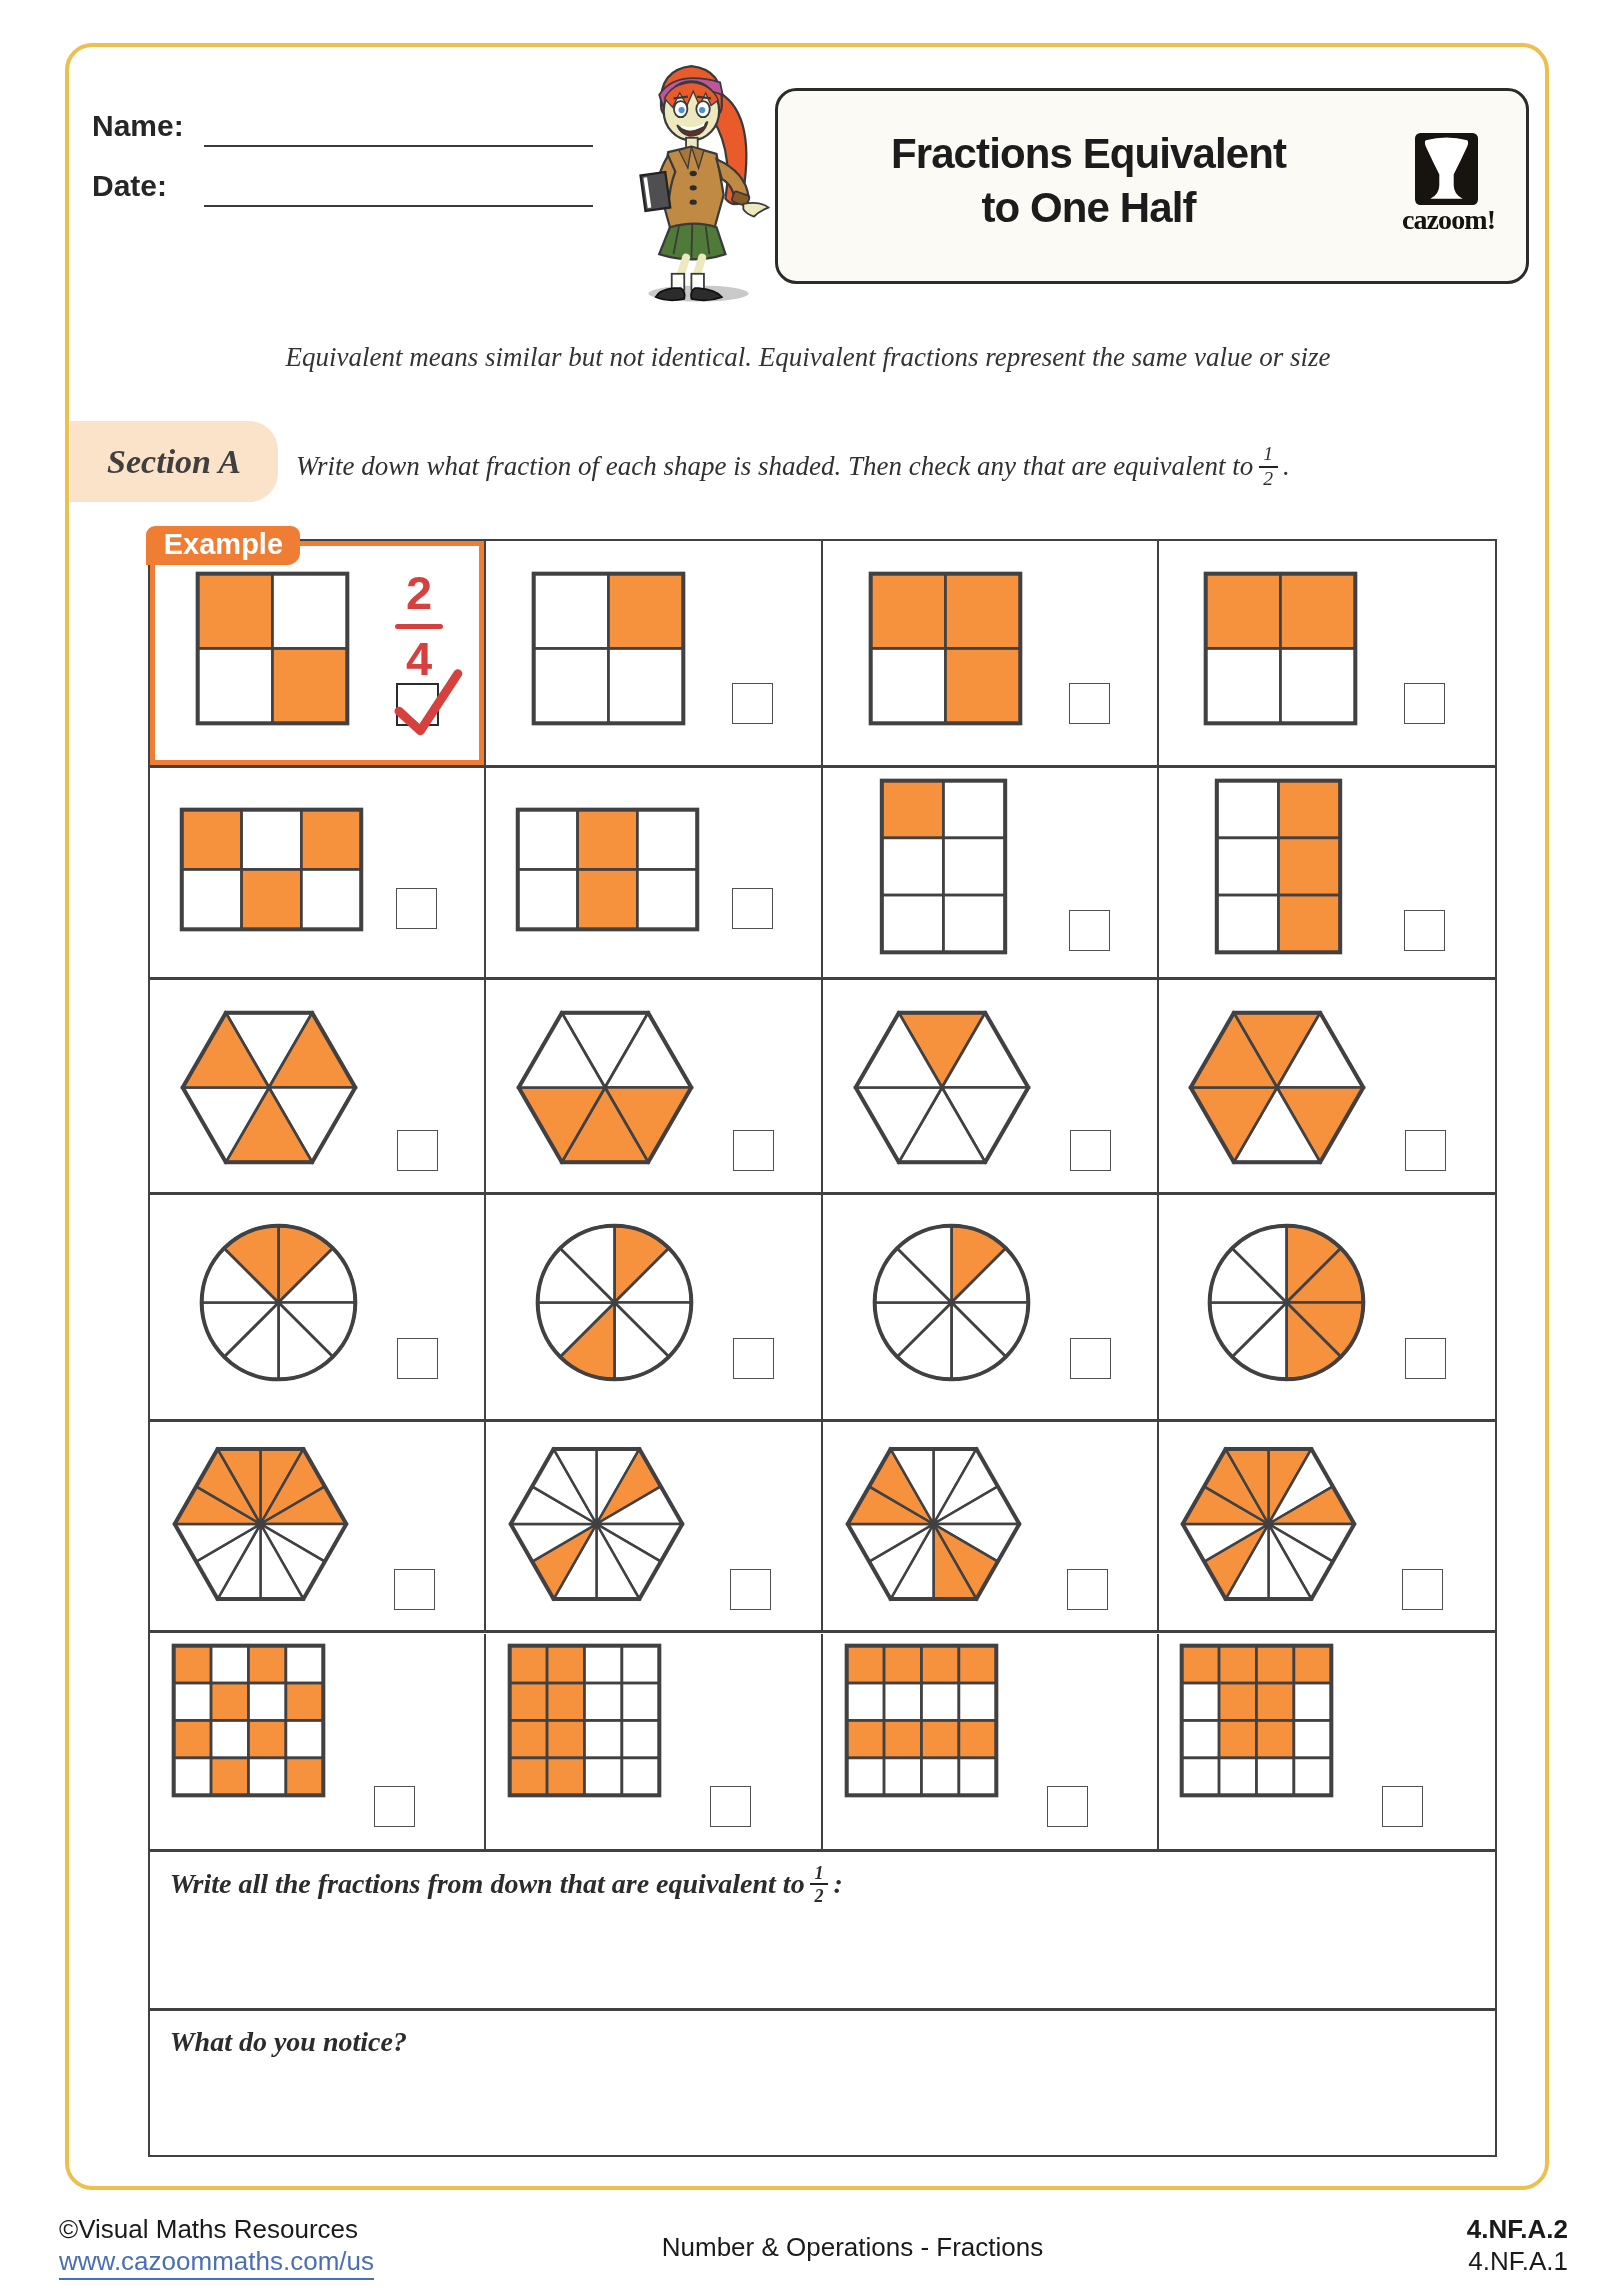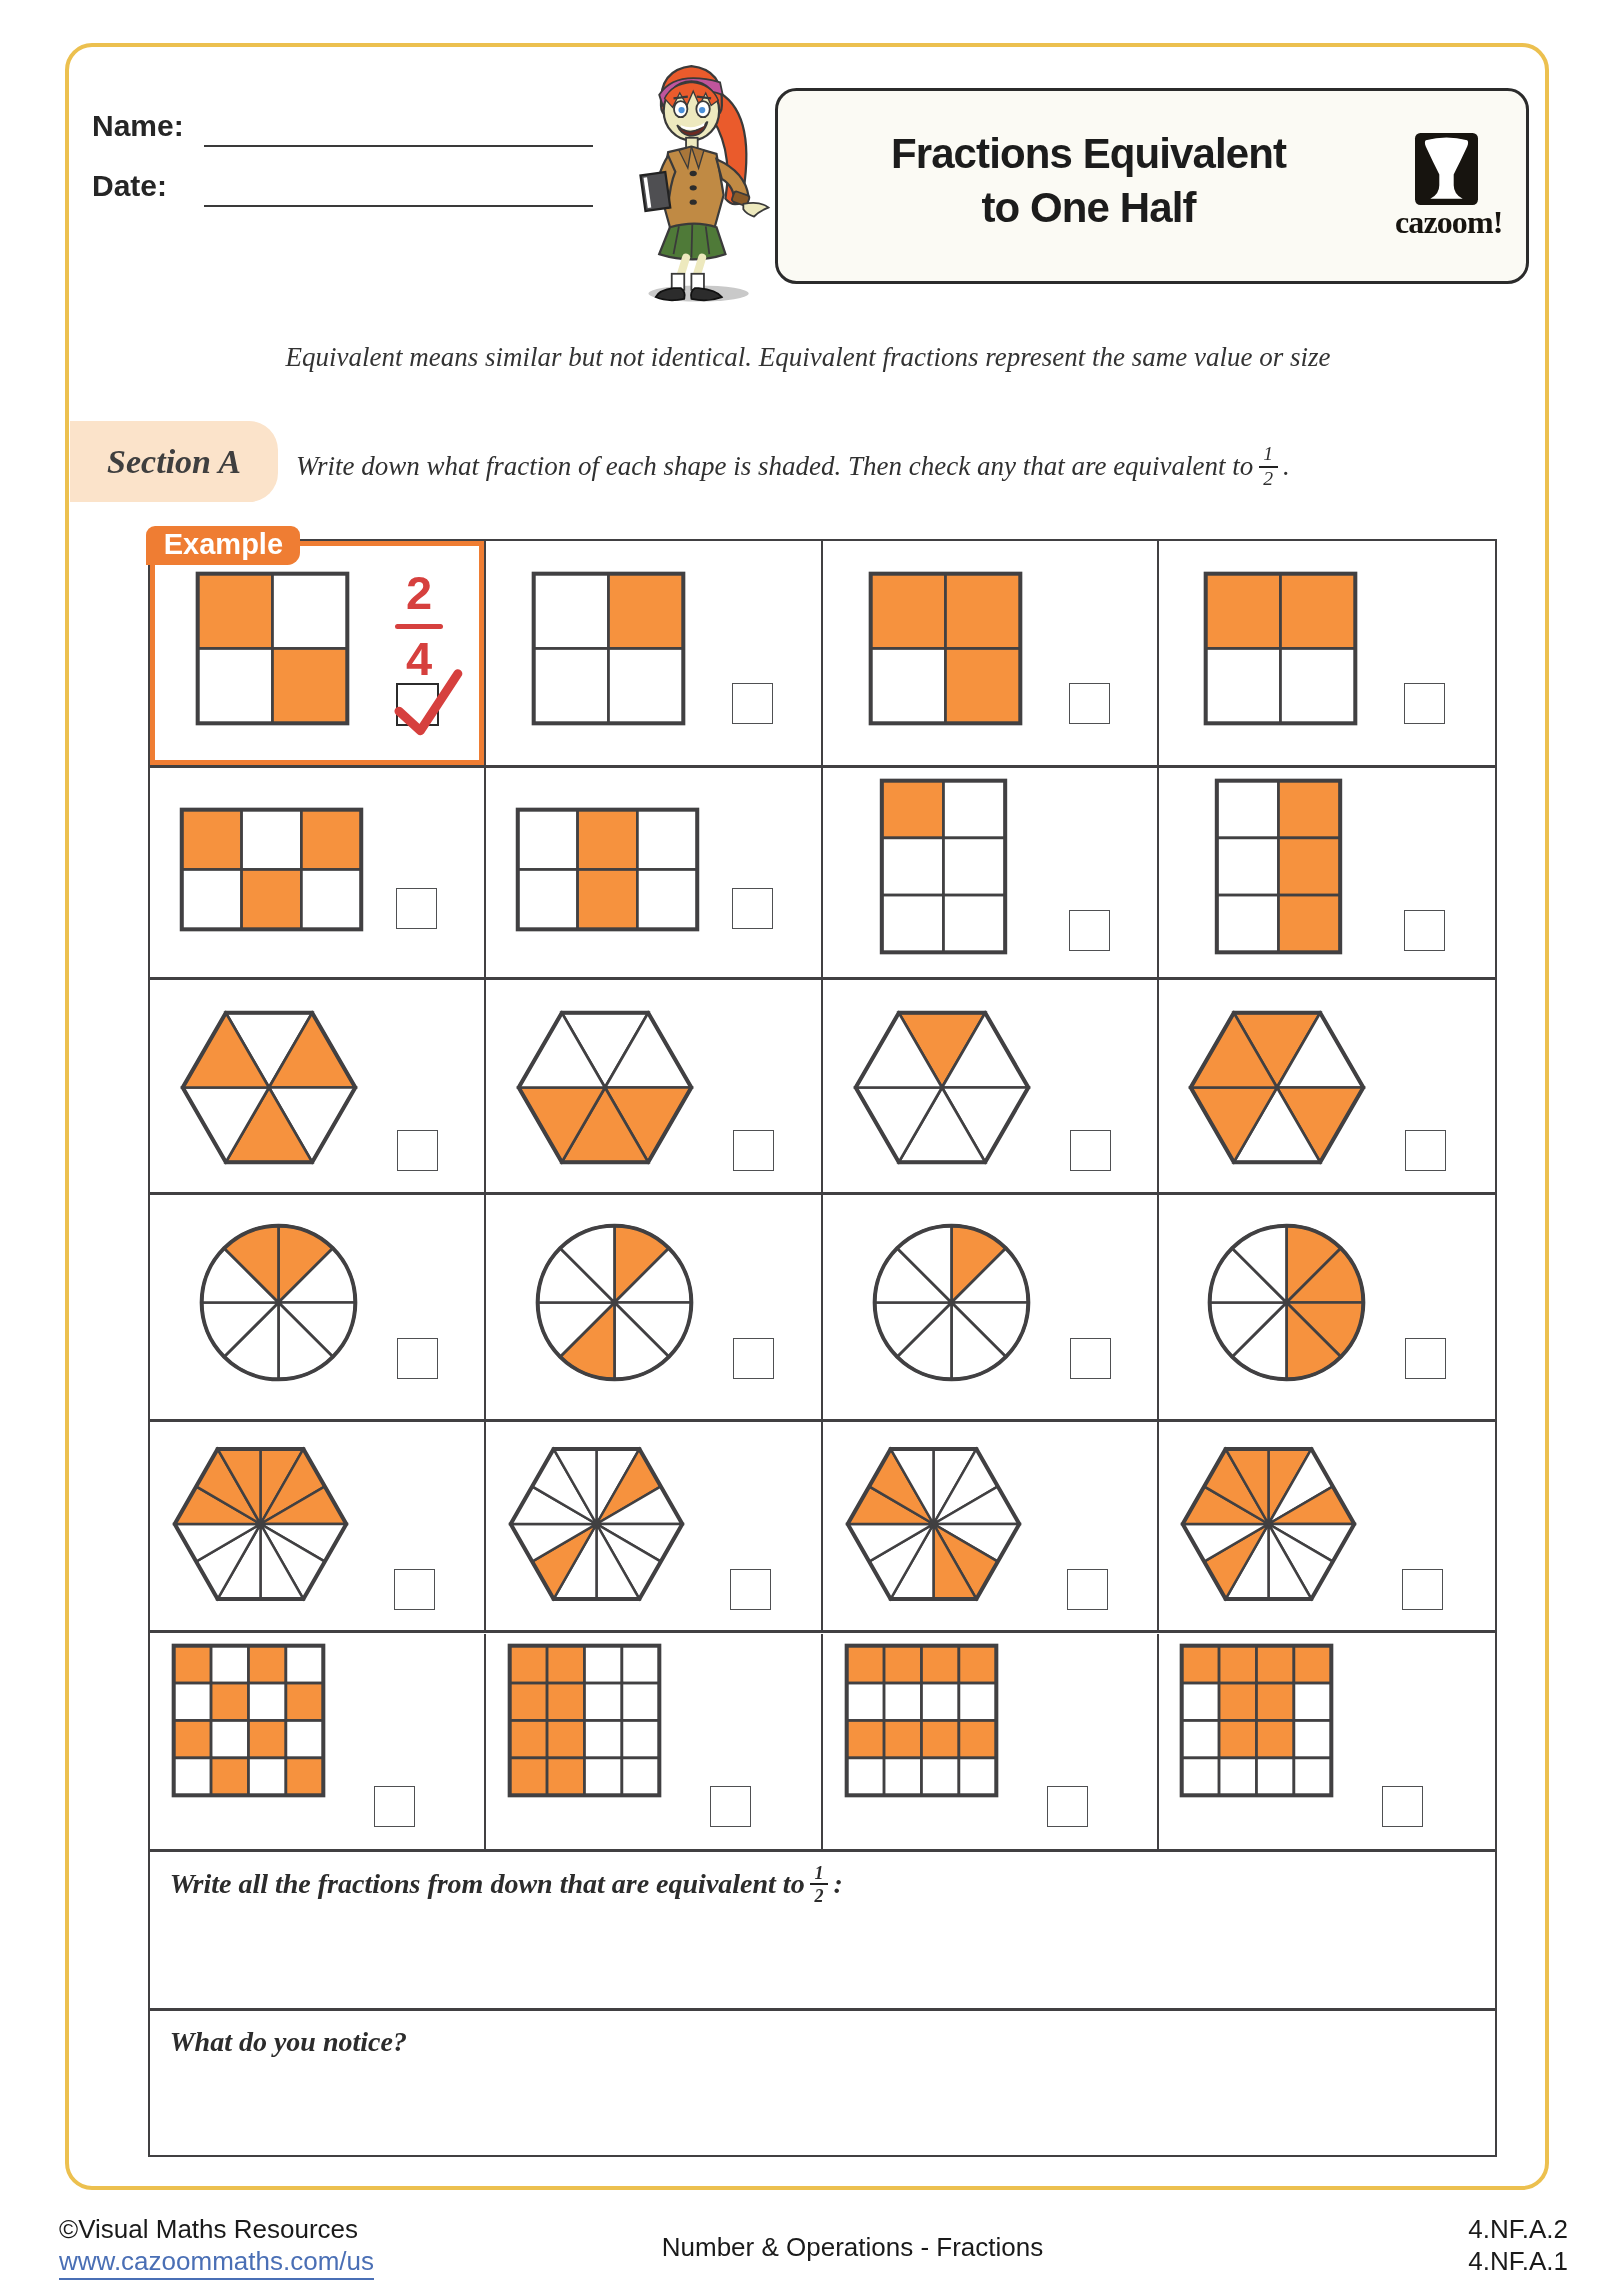--- a/index.html
+++ b/index.html
@@ -6,21 +6,21 @@
   .sheet{position:relative;width:1616px;height:2293px;background:#ffffff;overflow:hidden;
          font-family:"Liberation Sans",sans-serif;}
   .abs{position:absolute;}
   .frame{left:65px;top:43px;width:1476px;height:2139px;border:4.5px solid #ECC04F;border-radius:27px;}
   
   .fieldlabel{font-size:30px;font-weight:bold;color:#262626;white-space:nowrap;}
   .writeline{height:0;border-bottom:2.7px solid #3a3a3a;}
   .titlebox{left:775px;top:88px;width:748px;height:190px;border:3.6px solid #2b2b2b;border-radius:21.5px;background:#FBFAF4;}
   .titletext{left:802px;top:127px;width:573px;text-align:center;font-size:42px;font-weight:bold;color:#1c1c1c;line-height:54px;letter-spacing:-0.9px;}
   .logo{left:1415px;top:133px;width:63px;height:72px;background:#17140f;border-radius:5.4px;}
-  .logotext{left:1395px;top:204px;width:107px;text-align:center;font-family:"Liberation Serif",serif;font-weight:bold;font-size:32px;color:#17140f;letter-spacing:-0.9px;}
+  .logotext{left:1395px;top:204px;width:107px;text-align:center;font-family:"Liberation Serif",serif;font-weight:bold;font-size:28px;color:#17140f;letter-spacing:-0.9px;}
   
   .intro{left:0;width:1616px;text-align:center;font-family:"Liberation Serif",serif;font-style:italic;font-size:27px;color:#333333;white-space:nowrap;}
   
   .chip{left:70px;top:421px;width:208px;height:81px;background:#FBE3CA;border-radius:0 29px 29px 0;}
   .chiplabel{width:100%;text-align:center;line-height:81px;font-family:"Liberation Serif",serif;font-style:italic;font-weight:bold;font-size:34px;color:#3f3f3f;}
   .instr{left:296px;top:428px;height:77px;display:flex;align-items:center;font-family:"Liberation Serif",serif;font-style:italic;font-size:27px;color:#303030;white-space:nowrap;}
   .frac{display:inline-flex;flex-direction:column;align-items:center;margin:0 5.4px;line-height:1;}
   .frac .fn{font-size:19.7px;border-bottom:2.7px solid #222;padding:0 4.5px 1.8px;}
   .frac .fd{font-size:19.7px;padding-top:1.8px;}
   
@@ -497,17 +497,17 @@
       <div class="promptrow" style="top: 1471px; height: 179px;">
         <div class="prompttext" style="top:14.3px;">
           <span>What do you notice?</span>
         </div>
       </div>
     </div>
 
   <div class="abs foot" style="left:59px;top:2214px;">©Visual Maths Resources</div>
   <div class="abs foot" style="left:59px;top:2246px;"><span class="link">www.cazoommaths.com/us</span></div>
   <div class="abs foot" style="left:539px;top:2232px;width:627px;text-align:center;">Number &amp; Operations - Fractions</div>
-  <div class="abs foot" style="left:1299px;top:2214px;width:269px;text-align:right;">4.NF.A.2</div>
+  <div class="abs foot" style="left:1299px;top:2214px;width:269px;text-align:right;font-weight:bold;">4.NF.A.2</div>
   <div class="abs foot" style="left:1299px;top:2246px;width:269px;text-align:right;">4.NF.A.1</div>
 
 </div>
 
 
 </body></html>

